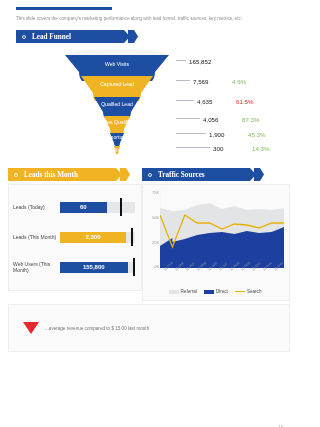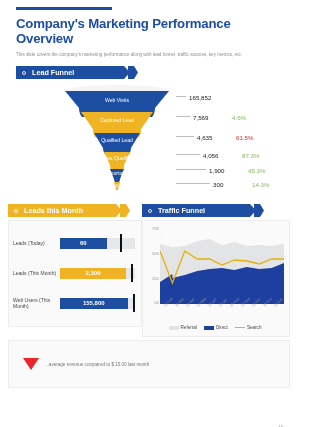--- a/index.html
+++ b/index.html
@@ -32,21 +32,21 @@
     padding-left: 16px; color: #fff; font-size: 7.2px; font-weight: bold;
     width: 122px;
   }
   .banner .body { position: absolute; inset: 0; }
   .banner .body svg { display: block; }
   .banner .dot {
     position: absolute; left: 6px; top: 50%; transform: translateY(-50%);
     width: 4px; height: 4px; border-radius: 50%;
     border: 0.8px solid rgba(255,255,255,.85);
   }
-  .banner .lbl { position: relative; z-index: 2; }
+  .banner .lbl { position: relative; z-index: 2; font-family: Liberation Serif, serif; }
   .banner.blue .lbl, .banner.blue .dot { color: #fff; }
   .banner.yellow .lbl { color: #fff; }
 
   
   .funnel-wrap { position: relative; height: 118px; margin-top: 3px; }
   .funnel-svg { position: absolute; left: 52px; top: 2px; }
   .funnel-labels { position: absolute; left: 52px; top: 2px; width: 114px; }
   .f-label {
     position: absolute; width: 114px; text-align: center;
     font-size: 5.1px; color: #ffffff; font-weight: normal;
@@ -141,21 +141,20 @@
   }
   .footer .dash { color: #e8b007; }
 </style>
 </head>
 <body>
 
 <div class="slide">
 
   <div class="top-rule"></div>
 
-  <div class="title">Company's Marketing Performance Overview</div>
   <div class="subtitle">This slide covers the company's marketing performance along with lead funnel, traffic sources, key metrics, etc.</div>
 
   <div class="banner blue" style="margin:8px 0 0 8px;">
     <div class="body">
       <svg width="122" height="13" viewBox="0 0 122 13">
         <polygon points="0,0 108,0 114,6.5 108,13 0,13" fill="#1d4ea2"></polygon>
         <polygon points="112,0 118,0 122,6.5 118,13 112,13" fill="#1d4ea2"></polygon>
       </svg>
     </div>
     <span class="dot"></span>
@@ -274,21 +273,21 @@
 
     <div class="panel right">
       <div class="banner blue">
         <div class="body">
           <svg width="122" height="13" viewBox="0 0 122 13">
             <polygon points="0,0 108,0 114,6.5 108,13 0,13" fill="#1d4ea2"></polygon>
             <polygon points="112,0 118,0 122,6.5 118,13 112,13" fill="#1d4ea2"></polygon>
           </svg>
         </div>
         <span class="dot"></span>
-        <span class="lbl">Traffic Funnel</span>
+        <span class="lbl">Traffic Sources</span>
       </div>
 
       <div class="panel-box">
         <div class="chart-area">
           <div class="chart-flex">
             <div class="y-axis">
               <span style="top:2px">75K</span>
               <span style="top:27px">50K</span>
               <span style="top:52px">25K</span>
               <span style="top:76px">0K</span>

